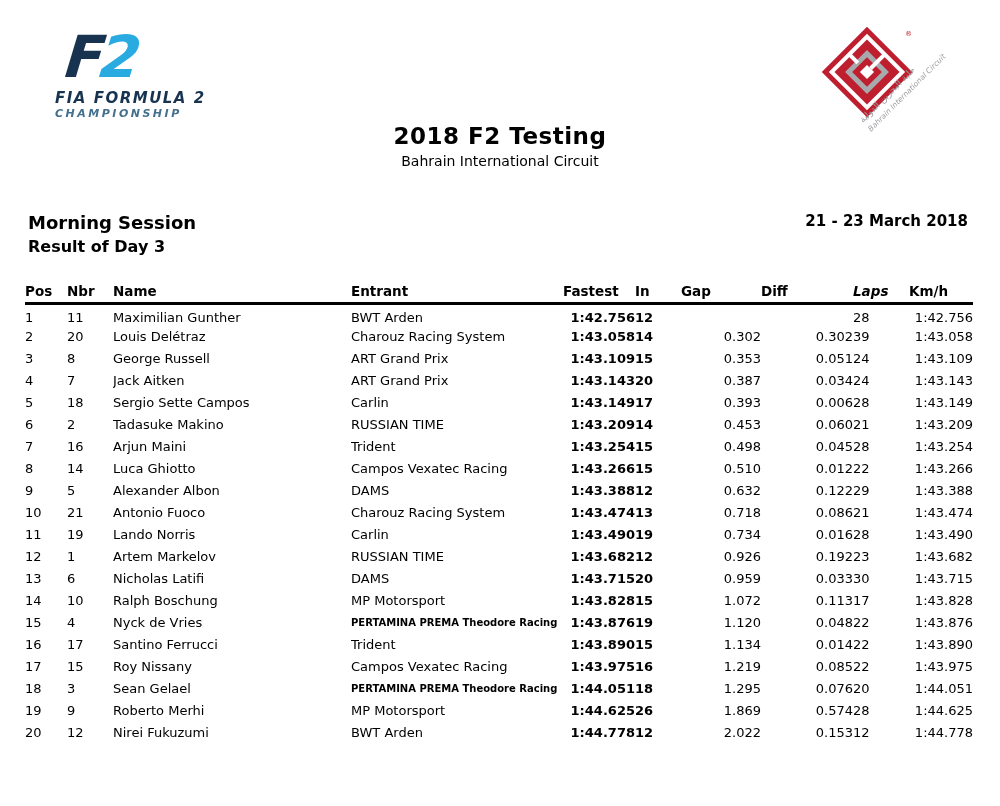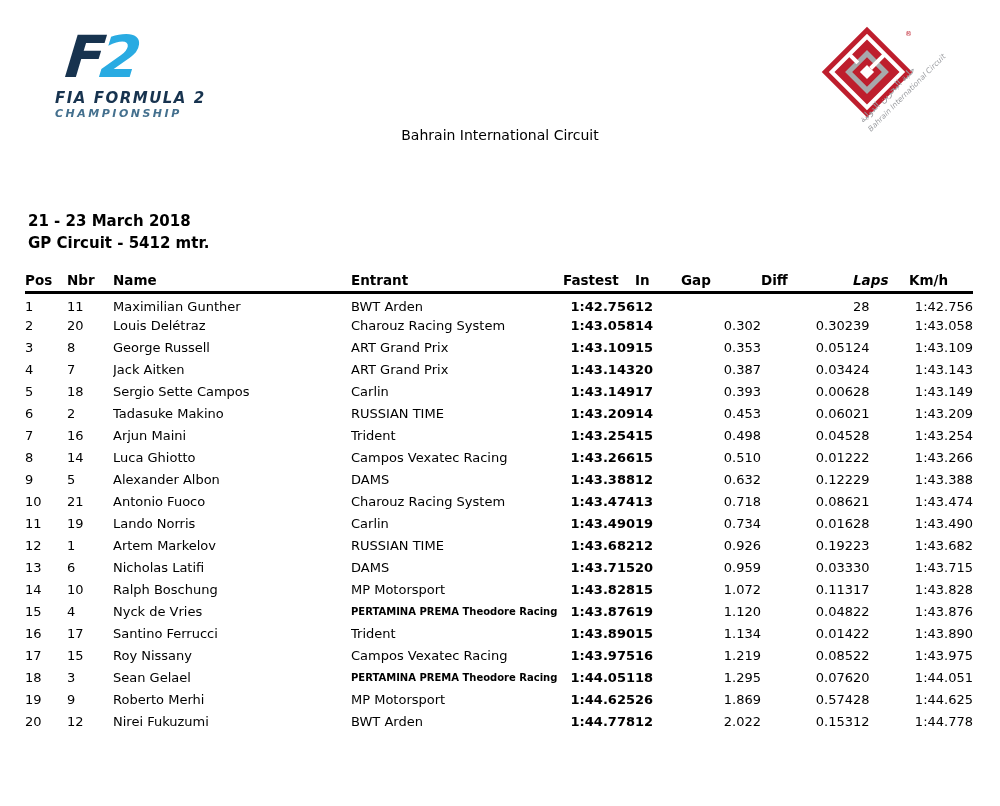--- a/index.html
+++ b/index.html
@@ -42,21 +42,21 @@
     display:flex; justify-content:space-between; align-items:flex-start;
   }
   .session-left .session-name { font-size:18px; font-weight:bold; }
   .session-left .session-result { font-size:16px; font-weight:bold; margin-top:4px; }
   .session-right { font-weight:bold; }
   .session-right .session-dates { font-size:15px; }
   .session-right .session-circuit { font-size:15px; margin-top:4px; }
 
   
   table.results {
-    position:absolute; top:272px; left:25px; width:948px;
+    position:absolute; top:283px; left:25px; width:948px;
     border-collapse:collapse; table-layout:fixed;
   }
   table.results th {
     font-size:13.5px; font-weight:bold; text-align:left;
     border-bottom:3px solid #000; padding:0 0 3px 0; white-space:nowrap;
   }
   table.results td {
     font-size:13px; height:22px; padding:0; white-space:nowrap;
     overflow:hidden; vertical-align:middle;
   }
@@ -99,27 +99,31 @@
         <line x1="62" y1="27" x2="62" y2="47" stroke="#ffffff" stroke-width="4"></line>
         <line x1="37" y1="52" x2="49" y2="52" stroke="#ffffff" stroke-width="4"></line>
       </g>
       <text x="100" y="16" font-size="7" fill="#be1e2d">®</text>
       <text x="58" y="103" transform="rotate(-45 58 103)" font-size="9" fill="#9a9ca0">حلبة البحرين الدولية</text>
       <text x="66" y="112" transform="rotate(-45 66 112)" font-size="7.5" font-style="italic" fill="#9a9ca0">Bahrain International Circuit</text>
     </svg>
   </div>
 
   <div class="title-block">
+    <div class="title-main">2018 F2 Testing</div>
     <div class="title-venue">Bahrain International Circuit</div>
   </div>
 
   <div class="session-row">
+    <div class="session-left">
+      <div class="session-name">Morning Session</div>
+      <div class="session-result">Result of Day 3</div>
+    </div>
     <div class="session-right">
       <div class="session-dates">21 - 23 March 2018</div>
-      <div class="session-circuit">GP Circuit - 5412 mtr.</div>
     </div>
   </div>
 
   <table class="results">
     <colgroup>
       <col style="width:42px">
         <col style="width:46px">
         <col style="width:238px">
       <col style="width:212px">
         <col style="width:72px">

